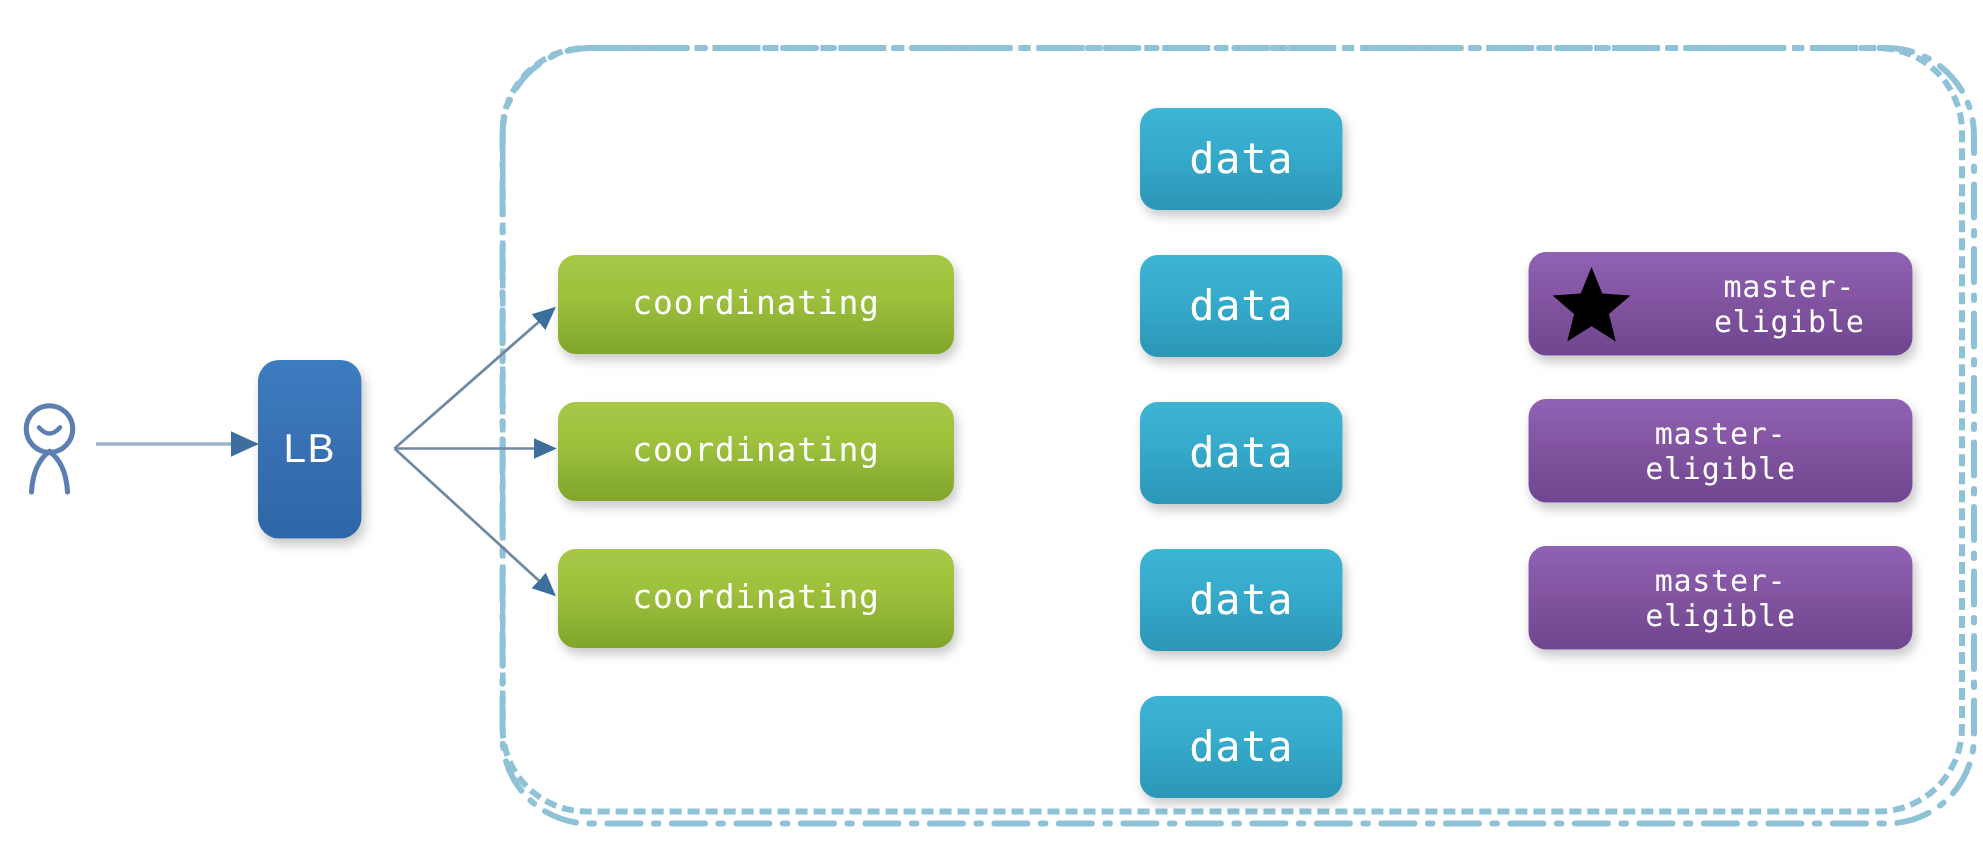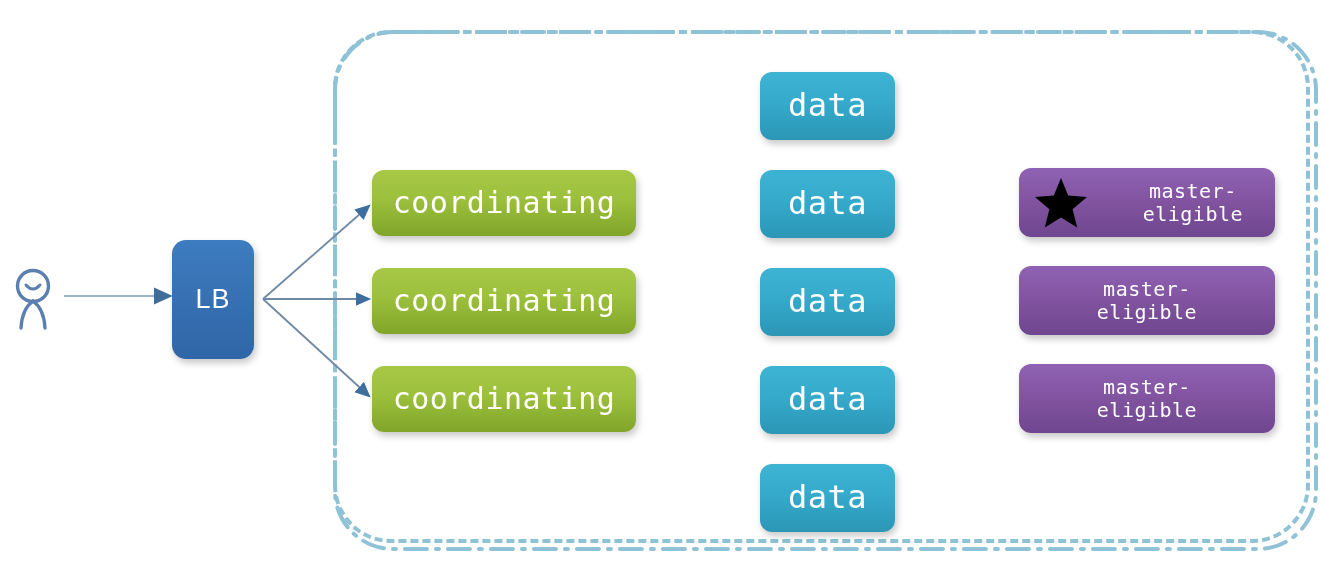--- a/index.html
+++ b/index.html
@@ -67,26 +67,26 @@
   .node-lb {
     border-radius: 14px;
     background: linear-gradient(180deg, #3d7cc0 0%, #3872b4 42%, #2f66a8 100%);
     font-family: "Liberation Sans", sans-serif;
     font-size: 27px;
     letter-spacing: 1px;
   }
 
   .node-coordinating {
     background: linear-gradient(180deg, #a6c846 0%, #9cbf3c 45%, #80a52a 100%);
-    font-size: 30px;
+    font-size: 22px;
   }
 
   .node-data {
     background: linear-gradient(180deg, #3eb4d4 0%, #35aacb 45%, #2c96b6 100%);
-    font-size: 32px;
+    font-size: 28px;
     align-items: center;
   }
 
   .node-master {
     background: linear-gradient(180deg, #8f62b4 0%, #81539f 50%, #6f4690 100%);
     font-size: 20px;
   }
   .node-master.has-star {
     justify-content: flex-end;
     padding-right: 32px;
@@ -141,21 +141,21 @@
 
   <div class="user-figure">
     <svg width="56" height="62" viewBox="0 0 56 62">
       <circle cx="25" cy="18" r="15.5" fill="none" stroke="#5a7fb0" stroke-width="3.4"></circle>
       <path d="M18 17 Q25 25 32 17" fill="none" stroke="#5a7fb0" stroke-width="3.0" stroke-linecap="round"></path>
       <path d="M25 33 Q14 41 13 60" fill="none" stroke="#5a7fb0" stroke-width="3.4" stroke-linecap="round"></path>
       <path d="M25 33 Q36 41 37 60" fill="none" stroke="#5a7fb0" stroke-width="3.4" stroke-linecap="round"></path>
     </svg>
   </div>
 
-  <div class="node node-lb" style="left:172px; top:240px; width:82px; height:119px;">
+  <div class="node node-lb" style="left:172px; top:240px; width:69px; height:119px;">
     <span>LB</span>
   </div>
 
   <div class="node node-coordinating" style="left:372px; top:170px; width:264px; height:66px;">
     <span>coordinating</span>
   </div>
   <div class="node node-coordinating" style="left:372px; top:268px; width:264px; height:66px;">
     <span>coordinating</span>
   </div>
   <div class="node node-coordinating" style="left:372px; top:366px; width:264px; height:66px;">

